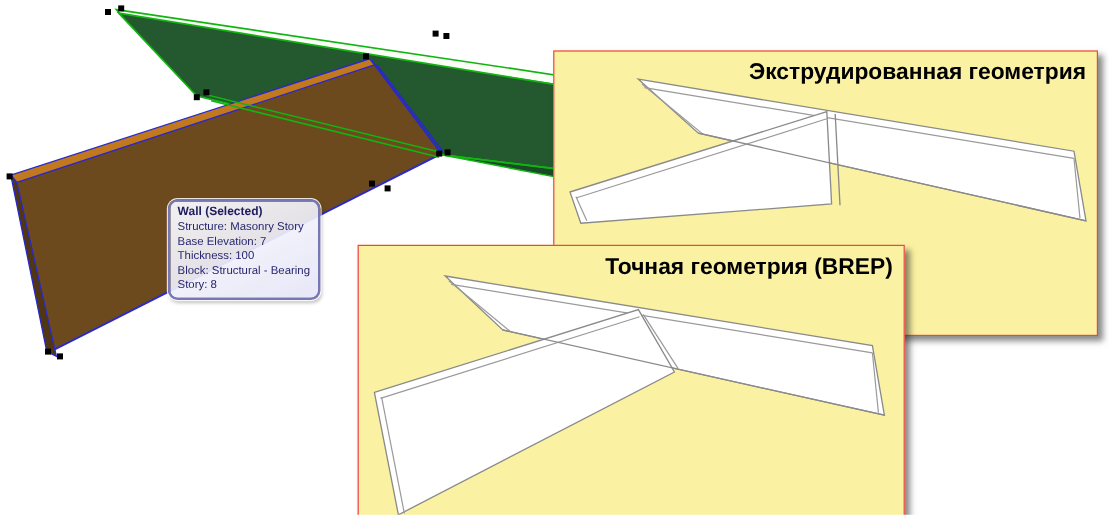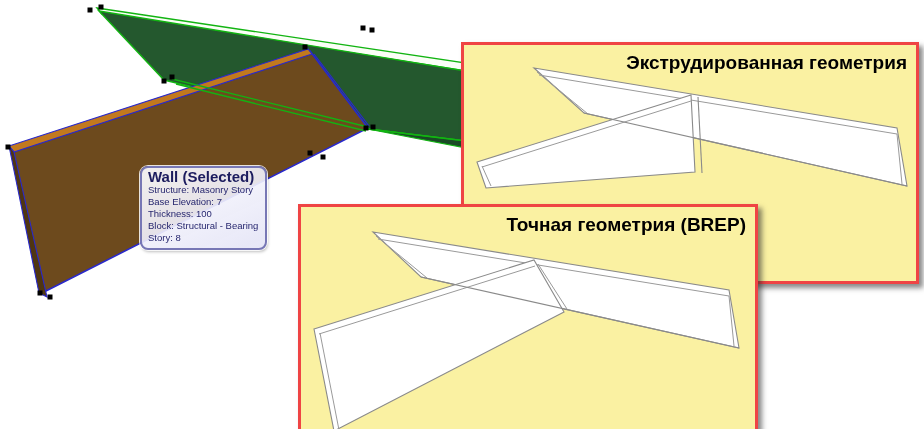--- a/index.html
+++ b/index.html
@@ -2,38 +2,38 @@
 <html><head>
 <meta charset="utf-8">
 <style>
   html,body{margin:0;padding:0;}
   body{
     width:924px;height:429px;position:relative;overflow:hidden;
     background:#ffffff;font-family:"Liberation Sans",sans-serif;
   }
   #scene{position:absolute;left:0;top:0;width:924px;height:429px;z-index:1;}
   .panel{
-    position:absolute;background:#faf1a2;border:3px solid #ef4444;
+    position:absolute;background:#faf1a2;border:1px solid #ef4444;
     box-shadow:4px 4px 5px rgba(40,40,40,0.55);z-index:3;
   }
   .panel.front{z-index:4;}
   .panel svg{position:absolute;left:0;top:0;width:100%;height:100%;}
   .panel-title{
     position:absolute;top:7px;right:9px;
     font-size:19px;font-weight:bold;color:#000000;white-space:nowrap;
   }
   .tooltip{
     position:absolute;z-index:2;
     border:2px solid #7777b5;border-radius:8px;
     background:linear-gradient(155deg, rgba(252,252,255,0.93) 0%, rgba(228,228,246,0.90) 100%);
     box-shadow:0 0 0 1px rgba(255,255,255,0.85), 1px 2px 3px rgba(0,0,0,0.25);
     padding:3px 7px 4px 6px;
     font-size:9.5px;line-height:12px;color:#26266e;white-space:nowrap;
   }
-  .tt-title{font-weight:bold;font-size:15px;color:#1c1c5e;margin-bottom:1px;}
+  .tt-title{font-weight:bold;font-size:10px;color:#1c1c5e;margin-bottom:1px;}
 </style>
 </head>
 <body>
 
 <div class="stage" style="position:absolute;left:0;top:0;width:924px;height:429px;">
 
   <svg id="scene" viewBox="0 0 924 429">
       <polygon points="97,8 466,63 466,71 102,14" fill="#fbfef7" stroke="#12b412" stroke-width="1.4"></polygon>
       <polygon points="99,11 466,71 466,141 368,129 164,80" fill="#24582e" stroke="#12b412" stroke-width="1.4"></polygon>
       <polygon points="368,129 466,141 466,148" fill="#1a4a26" stroke="#12b412" stroke-width="1.2"></polygon>

